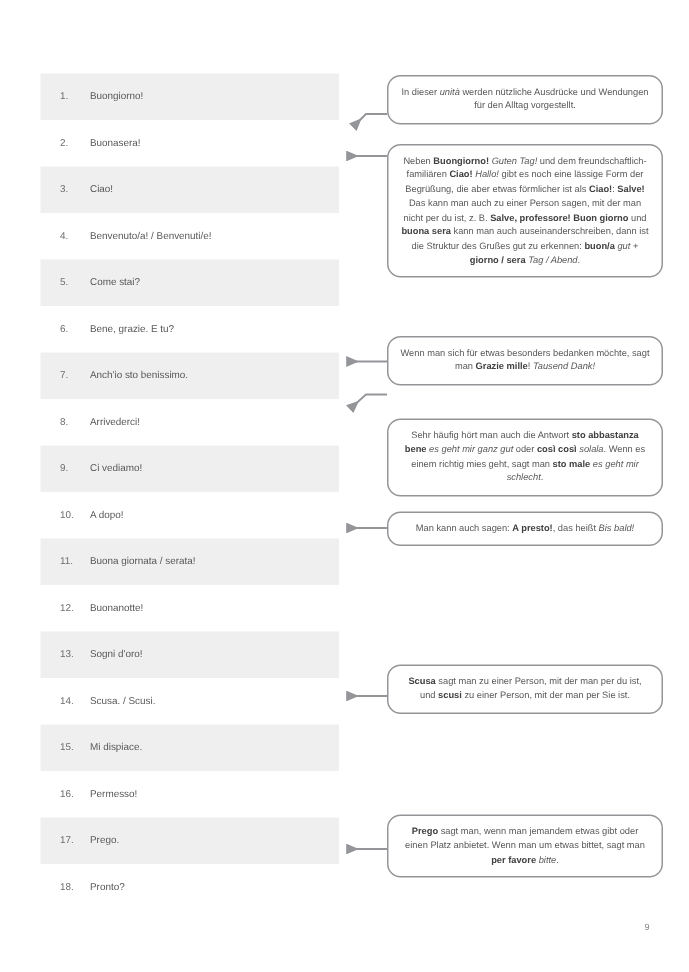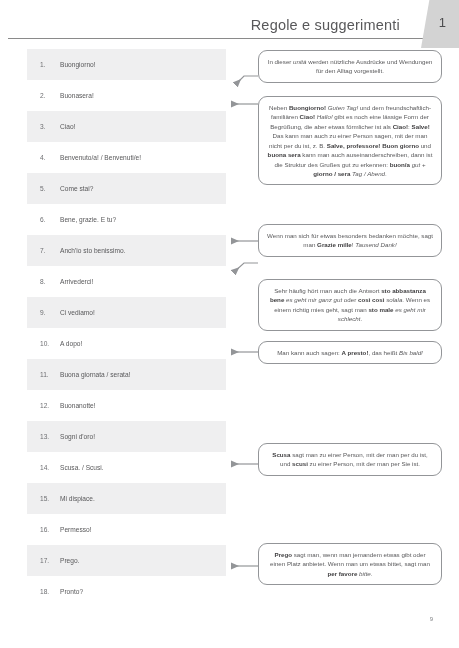--- a/index.html
+++ b/index.html
@@ -129,26 +129,20 @@
     bottom: 26px;
     font-size: 6px;
     color: #808285;
   }
 </style>
 </head>
 <body>
 
 <div class="page">
 
-  <div class="header">
-    <div class="header-title">Regole e suggerimenti</div>
-    <div class="header-rule"></div>
-    <div class="chapter-tab"></div>
-    <div class="chapter-tab-number">1</div>
-  </div>
 
   <svg class="connectors" viewBox="0 0 459 648">
     <defs>
       <marker id="arrowhead" markerWidth="7" markerHeight="6" refX="6" refY="3" orient="auto">
         <path d="M7,0 L0,3 L7,6 Z" fill="#939598"></path>
       </marker>
     </defs>
 
     <path d="M258,76 L244,76 L236,84" fill="none" stroke="#939598" stroke-width="1.2" marker-end="url(#arrowhead)"></path>
 

